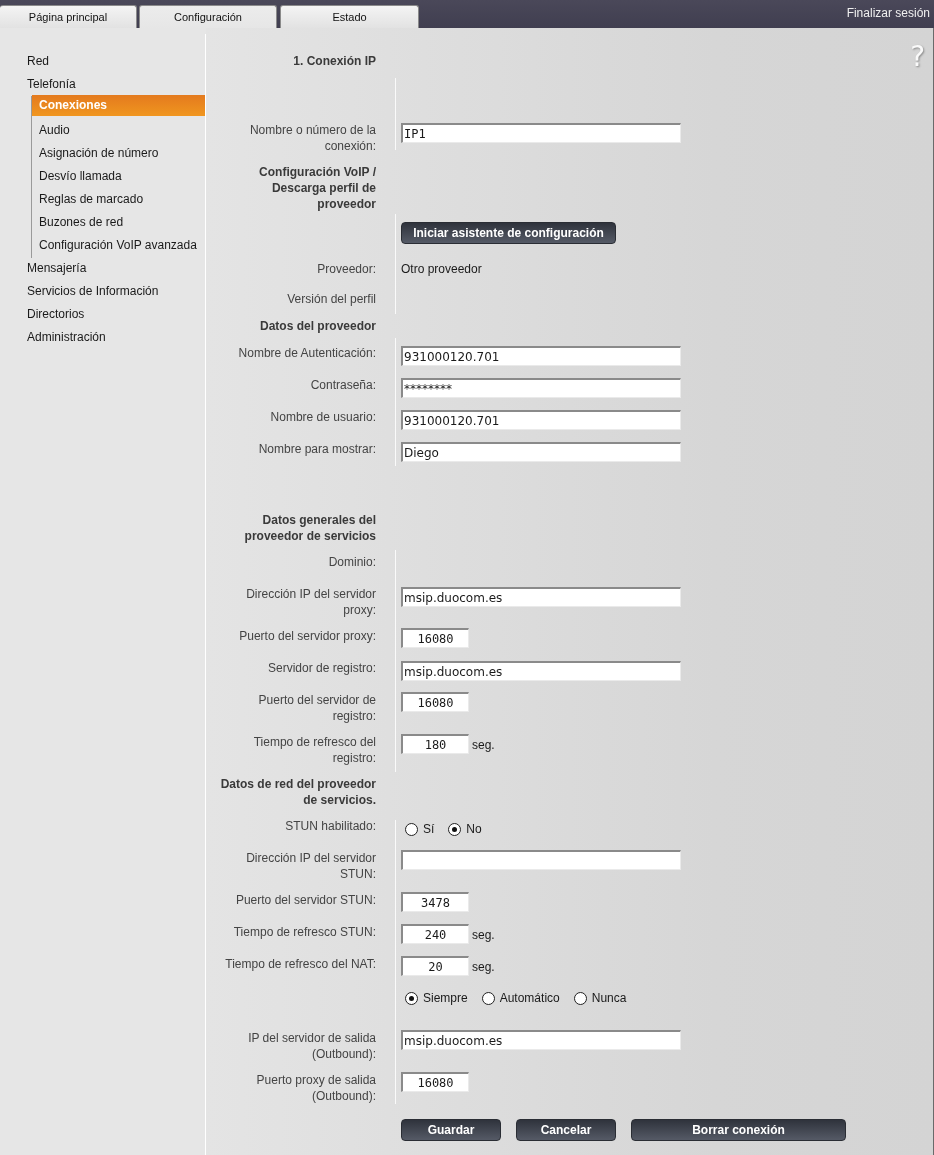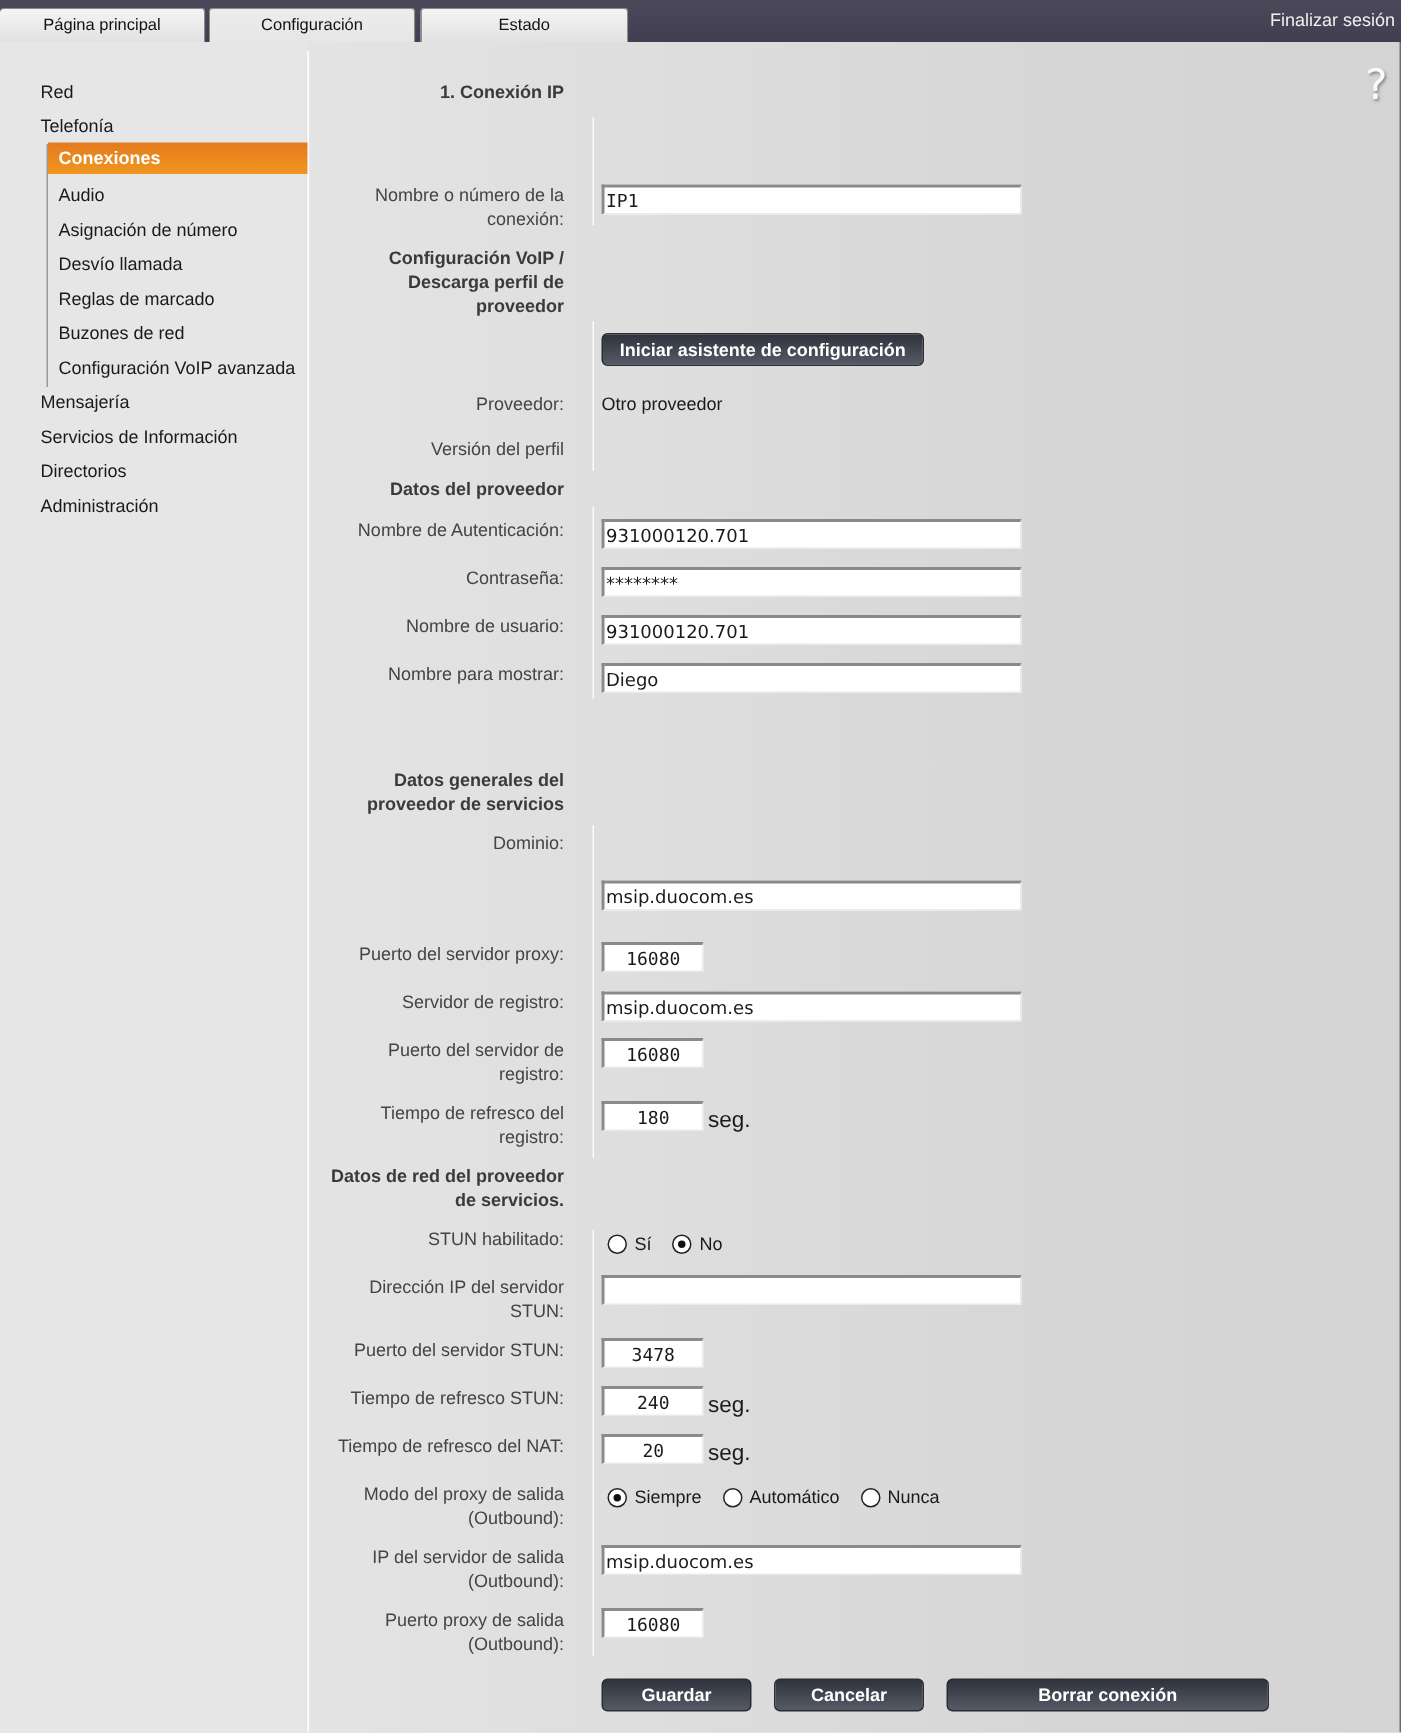--- a/index.html
+++ b/index.html
@@ -76,21 +76,21 @@
   .input {
     position: absolute; left: 195px; height: 20px; background: #fff;
     border-top: 2px solid #8a8a8a; border-left: 2px solid #8a8a8a;
     border-right: 1px solid #eaeaea; border-bottom: 1px solid #eaeaea;
     font-family: "DejaVu Sans", sans-serif; font-size: 12px; color: #1a1a1a;
     padding: 1px 1px; line-height: 15px; outline: none;
   }
   .input.wide { width: 280px; }
   .input.short { width: 68px; text-align: center; font-family: "DejaVu Sans Mono", monospace; }
   .input.mono { font-family: "DejaVu Sans Mono", monospace; }
-  .unit { position: absolute; left: 266px; font-size: 15px; color: #1a1a1a; }
+  .unit { position: absolute; left: 266px; font-size: 12px; color: #1a1a1a; }
   .btn {
     position: absolute; height: 22px; border-radius: 4px;
     background: linear-gradient(#2f333c, #555a66);
     color: #fff; font-weight: bold; font-size: 12px; text-align: center; line-height: 21px;
     cursor: pointer; border: 1px solid #2a2d34;
   }
   .radio-group { position: absolute; left: 199px; display: flex; align-items: center; font-size: 12px; color: #1a1a1a; }
   .radio {
     width: 13px; height: 13px; border: 1px solid #222; border-radius: 50%; background: #fff;
     display: inline-block; position: relative; margin-right: 5px; cursor: pointer;
@@ -162,20 +162,21 @@
 
   <div class="lbl" style="top:413px">Nombre para mostrar:</div>
   <input class="input wide" style="top: 414px;" value="Diego">
 
 
   <div class="lbl head" style="top:484px">Datos generales del proveedor de servicios</div>
 
   <div class="vline" style="top:522px;height:222px"></div>
   <div class="lbl" style="top:526px">Dominio:</div>
 
+  <div class="lbl" style="top:558px">Dirección IP del servidor proxy:</div>
   <input class="input wide" style="top: 559px;" value="msip.duocom.es">
 
   <div class="lbl" style="top:600px">Puerto del servidor proxy:</div>
   <input class="input short" style="top: 600px;" value="16080">
 
   <div class="lbl" style="top:632px">Servidor de registro:</div>
   <input class="input wide" style="top: 633px;" value="msip.duocom.es">
 
   <div class="lbl" style="top:664px">Puerto del servidor de registro:</div>
   <input class="input short" style="top: 664px;" value="16080">
@@ -202,21 +203,20 @@
   <input class="input short" style="top: 864px;" value="3478">
 
   <div class="lbl" style="top:896px">Tiempo de refresco STUN:</div>
   <input class="input short" style="top: 896px;" value="240">
   <div class="unit" style="top:900px">seg.</div>
 
   <div class="lbl" style="top:928px">Tiempo de refresco del NAT:</div>
   <input class="input short" style="top: 928px;" value="20">
   <div class="unit" style="top:932px">seg.</div>
 
-  <div class="lbl" style="top:960px">Modo del proxy de salida (Outbound):</div>
   <div class="radio-group" style="top:963px">
     <span class="radio checked"></span>
     <span class="radio-label">Siempre</span>
     <span class="radio"></span>
     <span class="radio-label">Automático</span>
     <span class="radio"></span>
     <span class="radio-label">Nunca</span>
   </div>
 
   <div class="lbl" style="top:1002px">IP del servidor de salida (Outbound):</div>

